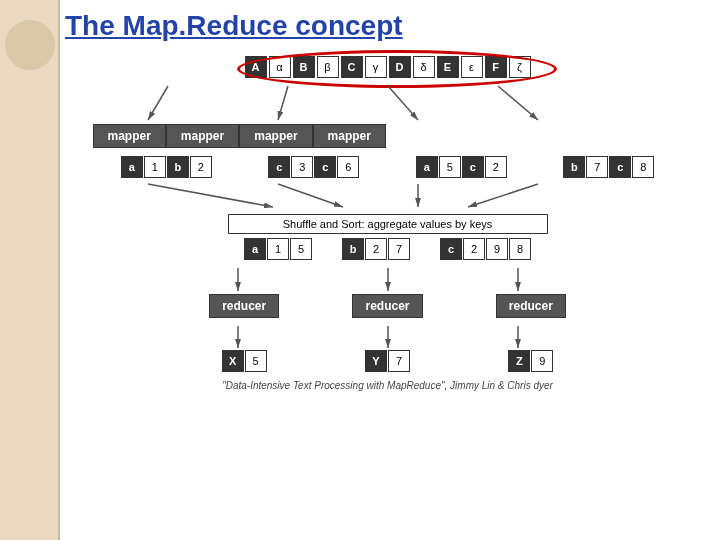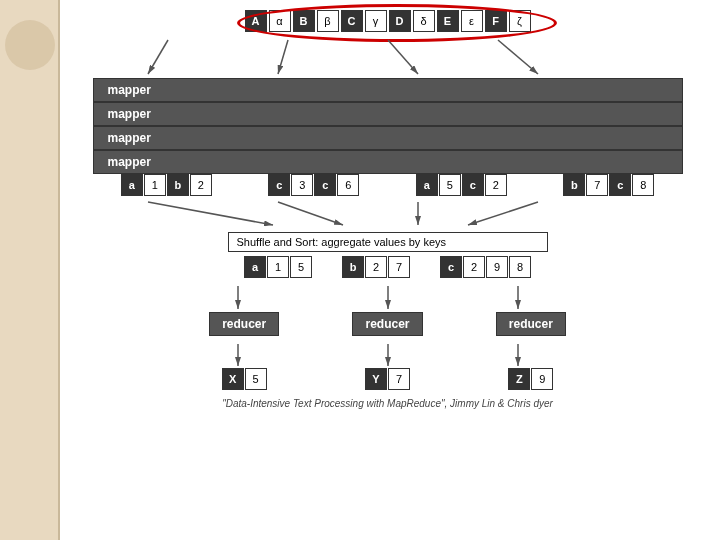--- a/index.html
+++ b/index.html
@@ -97,24 +97,23 @@
     }
     .cell.dark {
       background: #333;
       color: #fff;
       font-weight: bold;
     }
 
     
     .mapper-row {
       display: flex;
-      justify-content: flex-end;
-      margin-bottom: 0;
+      justify-content: flex-start;
+      margin-bottom: 8px;
       padding: 0 10px;
-      flex-direction: column;
     }
 
     .mapper-box {
       background: #555;
       color: #fff;
       font-size: 12px;
       font-weight: bold;
       padding: 4px 14px;
       border: 1px solid #333;
     }
@@ -129,21 +128,21 @@
 
     .output-group {
       display: flex;
       align-items: center;
       gap: 1px;
     }
 
     
     .shuffle-box {
       border: 1px solid #333;
-      text-align: left;
+      text-align: center;
       font-size: 11px;
       padding: 3px 8px;
       margin: 4px auto 4px;
       width: 320px;
     }
 
     
     .agg-row {
       display: flex;
       justify-content: center;
@@ -210,20 +209,21 @@
 
   </style>
 </head>
 <body>
 
 <div class="left-border">
   <div class="left-border-circle"></div>
 </div>
 
 <div class="main-content">
+  <div class="title">The Map.Reduce concept</div>
 
   <div class="diagram-container">
 
     <div class="input-row">
       <div class="input-oval-wrapper">
         <div class="input-oval"></div>
         <div class="input-cells" id="input-cells-container">
             <div class="cell dark">A</div>
             <div class="cell">α</div>
             <div class="cell dark">B</div>

